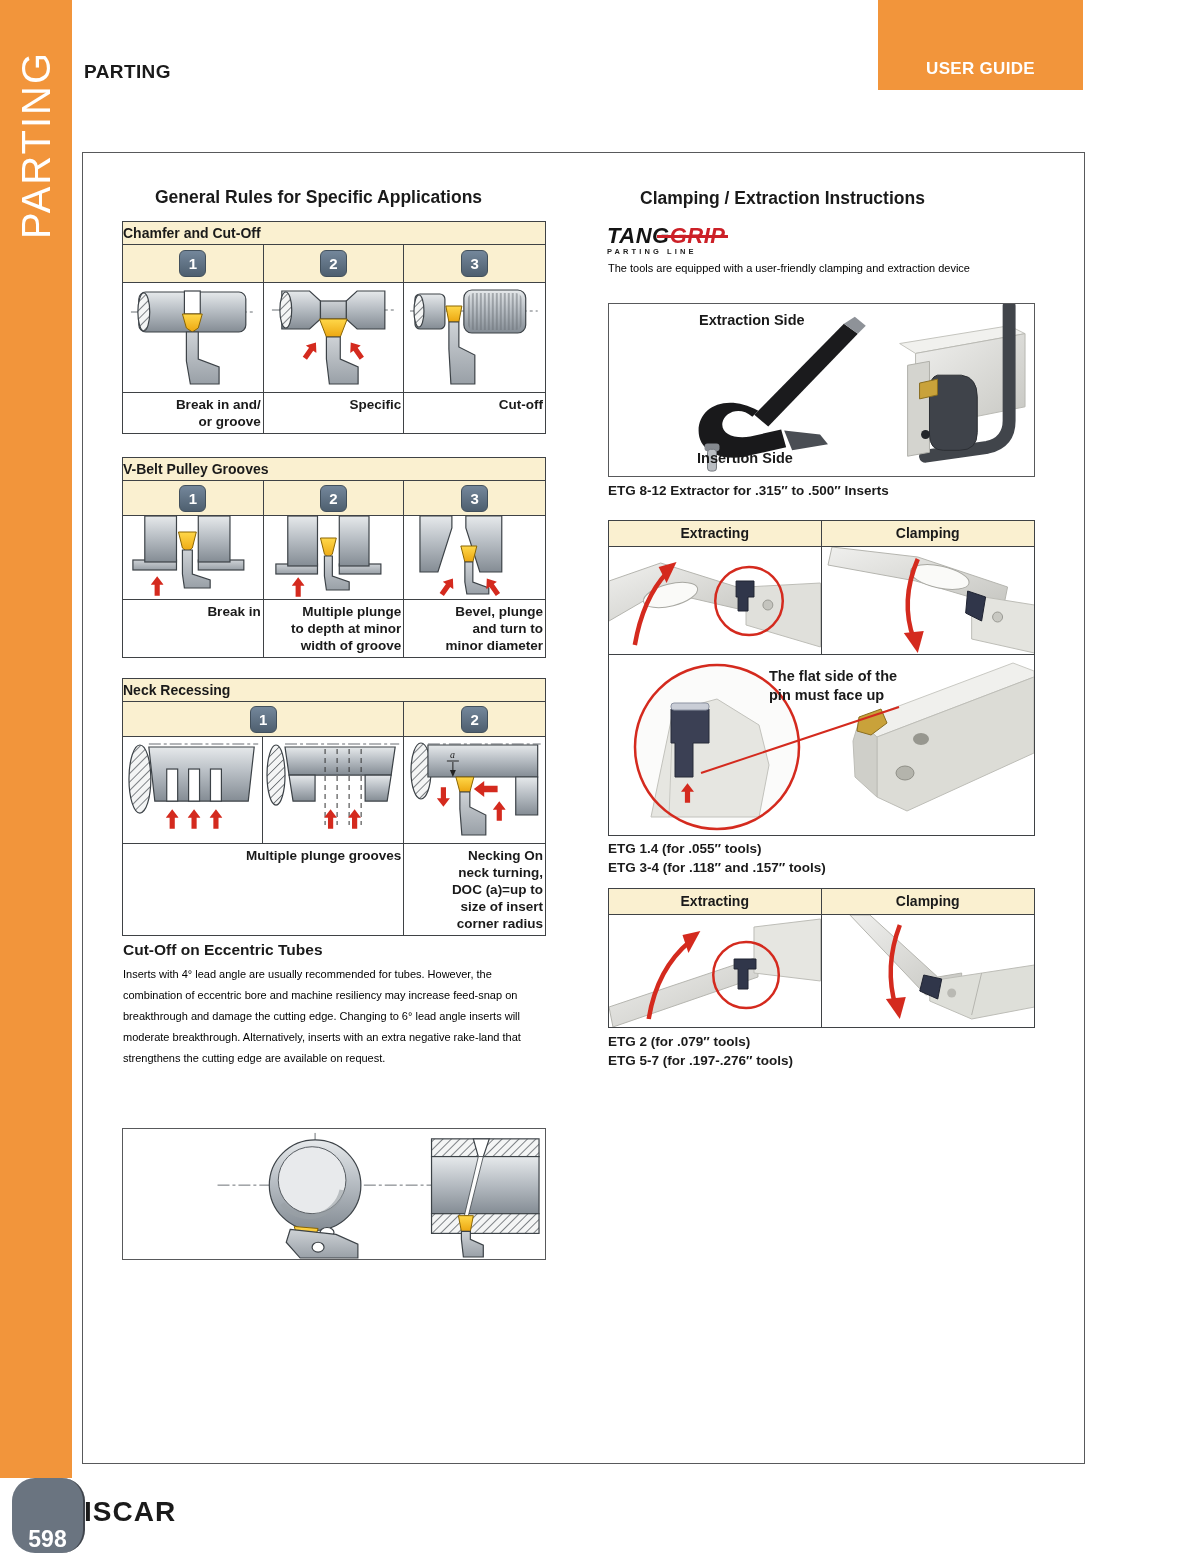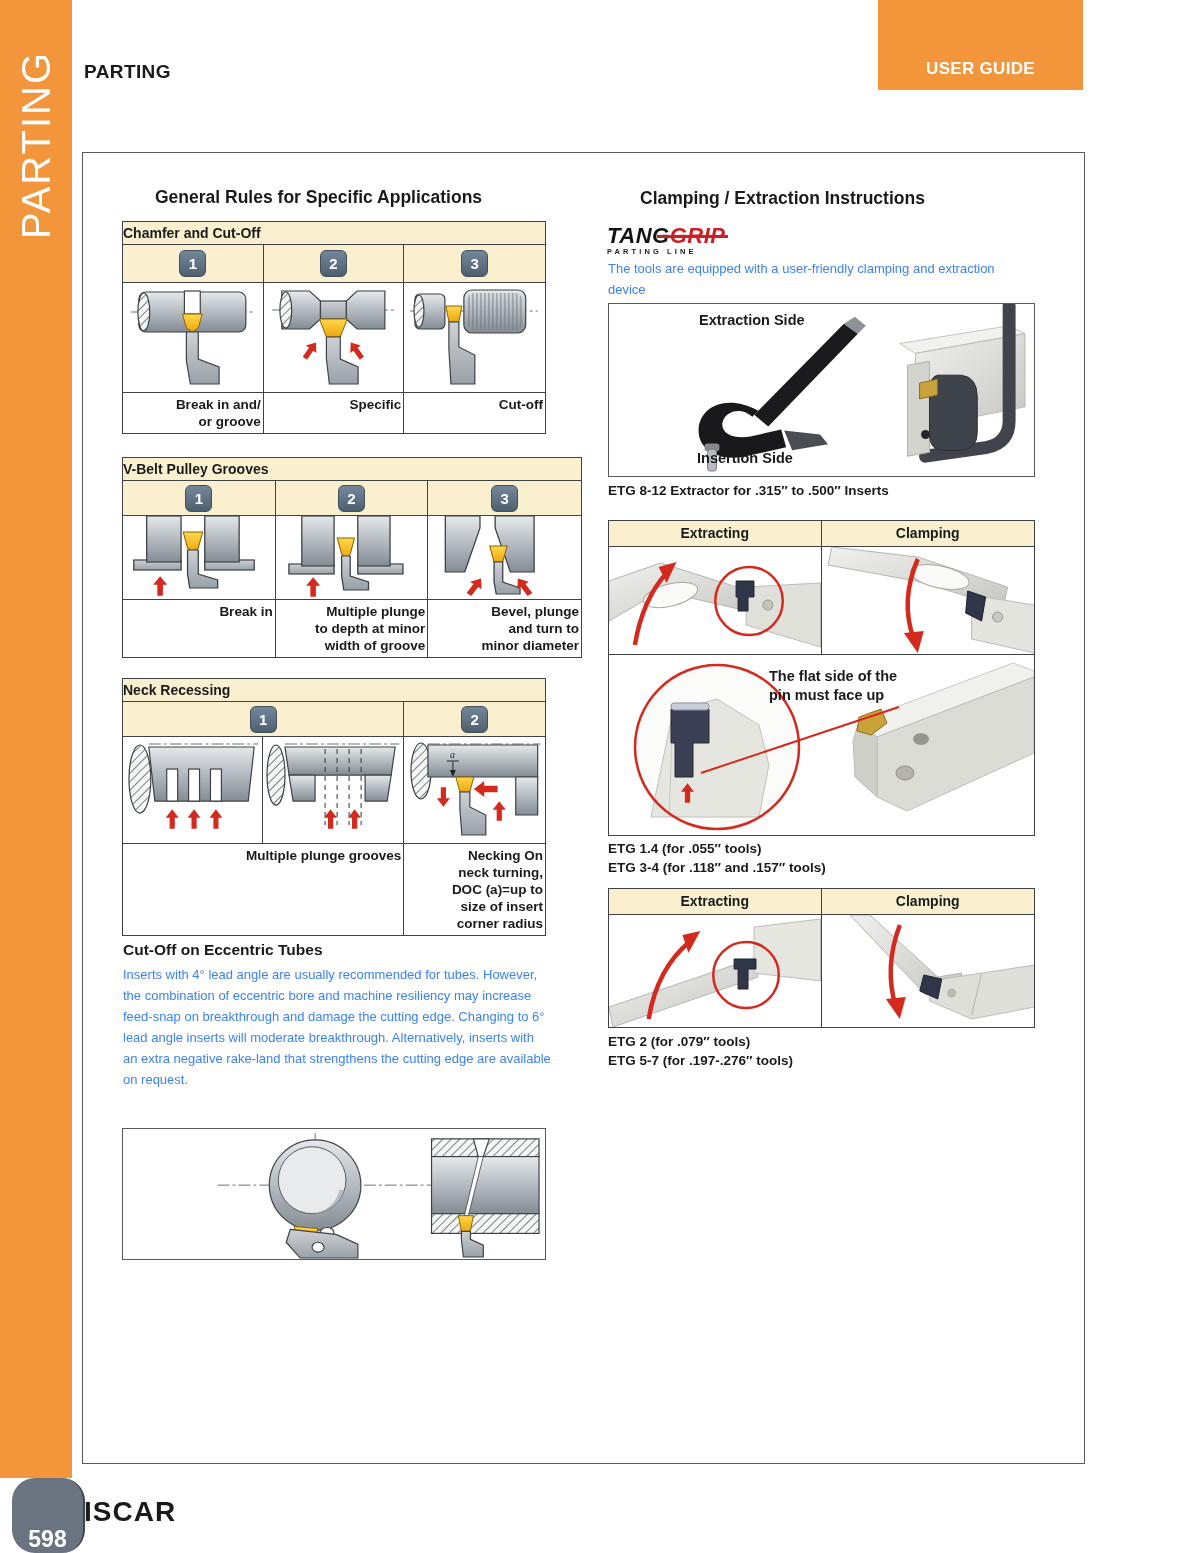--- a/index.html
+++ b/index.html
@@ -17,21 +17,21 @@
   .content-box { position:absolute; left:82px; top:152px; width:1001px; height:1310px; border:1px solid #58595b; }
 
   .footer-pagebox { position:absolute; left:12px; top:1478px; width:73px; height:75px; background:#6a7480;
     border-right:2px solid #3f444c; box-sizing:border-box; display:flex; align-items:flex-end; justify-content:center;
     color:#fff; font-weight:bold; font-size:23px;border-radius:23px; }
   .footer-brand { position:absolute; left:84px; top:1496px; font-size:28px; font-weight:bold; letter-spacing:1px; }
 
   
   .col-title { position:absolute; font-size:17.5px; font-weight:bold;margin-left:32px; }
   .sub-title { position:absolute; font-size:15.5px; font-weight:bold; }
-  .body-text { position:absolute; font-size:13px; line-height:21px; color:#3b82f6; }
+  .body-text { position:absolute; font-size:11px; line-height:21px; color:#000000; }
   .etgcap { position:absolute; font-size:13.5px; font-weight:bold; line-height:19px; }
 
   
   .gtable { position:absolute; border:1px solid #3f4245; background:#fff; box-sizing:border-box; }
   .ttitle { background:#faf0d0; border-bottom:1px solid #3f4245; font-weight:bold; font-size:14px;
     line-height:22px; }
   .gcols { display:grid; }
   .c3 { grid-template-columns:1fr 1fr 1fr; }
   .c21 { grid-template-columns:2fr 1fr; }
   .gcol { border-right:1px solid #3f4245; display:flex; flex-direction:column; min-width:0; }
@@ -182,21 +182,21 @@
             <rect x="64" y="10" width="54" height="37" rx="6" fill="url(#knurl)"></rect>
             <polygon points="42,23 58,23 55,39 45,39" fill="url(#gIns)" stroke="#8a6400"></polygon>
             <polygon points="45,39 55,39 55,64 71,72 71,101 47,101 45,66" fill="url(#gBlade)" class="mk"></polygon>
           </svg>
         </div>
         <div class="capcell" style="min-height:37px;">Cut-off</div>
       </div>
     </div>
   </div>
 
-  <div class="gtable" style="left:122px; top:457px; width:460px;">
+  <div class="gtable" style="left:122px; top:457px; width:424px;">
     <div class="ttitle">V-Belt Pulley Grooves</div>
     <div class="gcols c3">
       <div class="gcol">
         <div class="numcell" style="height:34px;">
             <div class="nbadge">1</div>
           </div>
         <div class="iluscell" style="height:83px;">
           <svg viewBox="0 0 141 83" preserveAspectRatio="none">
             <rect x="10" y="44" width="44" height="10" fill="url(#gBlade)" class="mk"></rect>
             <rect x="76" y="44" width="46" height="10" fill="url(#gBlade)" class="mk"></rect>

